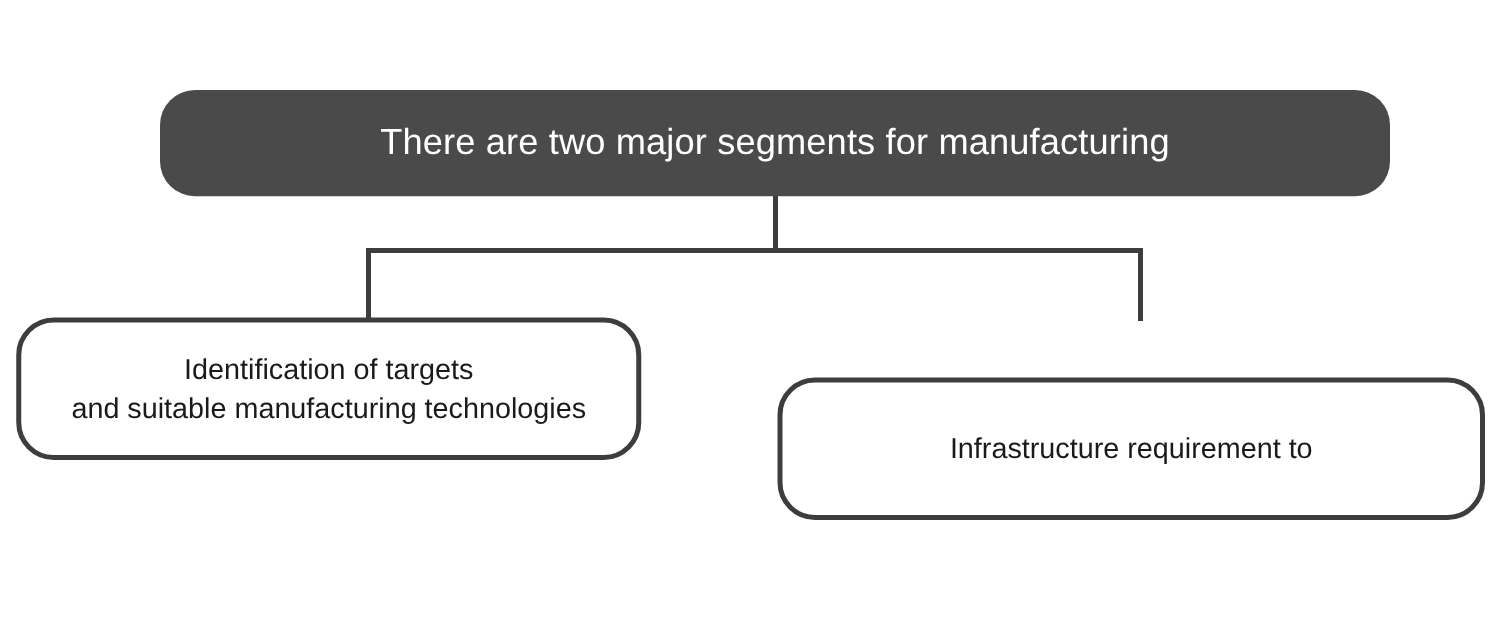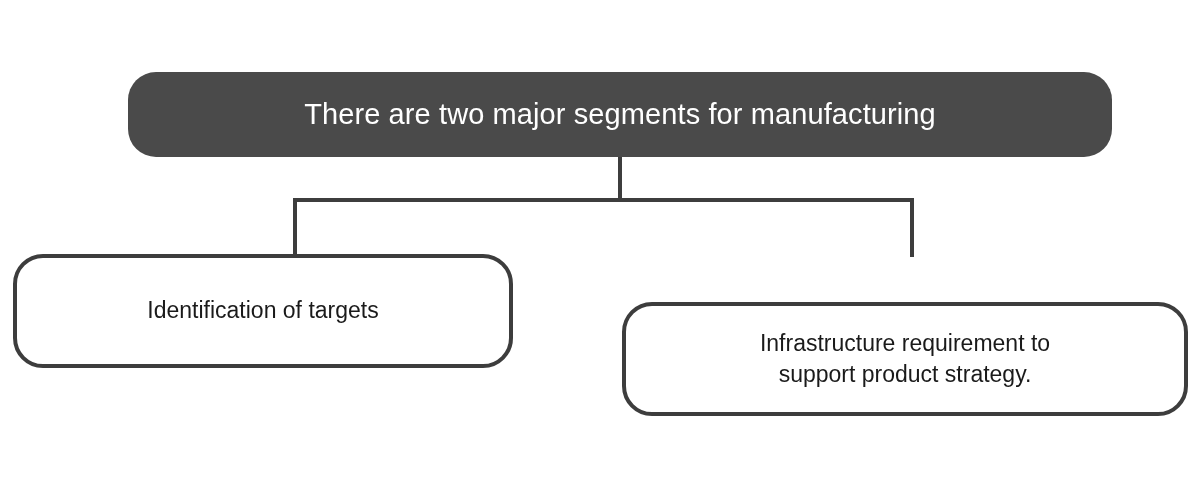--- a/index.html
+++ b/index.html
@@ -111,23 +111,23 @@
     <line x1="912" y1="198" x2="912" y2="257" stroke="#3d3d3d" stroke-width="4" shape-rendering="crispEdges"></line>
   </svg>
 
   <div class="node-root">
     <span class="node-text">There are two major segments for manufacturing</span>
   </div>
 
   <div id="node-child-left" class="node-child">
     <span class="node-text">
       <span class="line">Identification of targets</span>
+      <span class="line">and suitable manufacturing technologies</span>
     </span>
   </div>
 
   <div id="node-child-right" class="node-child">
     <span class="node-text">
       <span class="line">Infrastructure requirement to</span>
-      <span class="line">support product strategy.</span>
     </span>
   </div>
 
 </div>
 
 </body></html>

